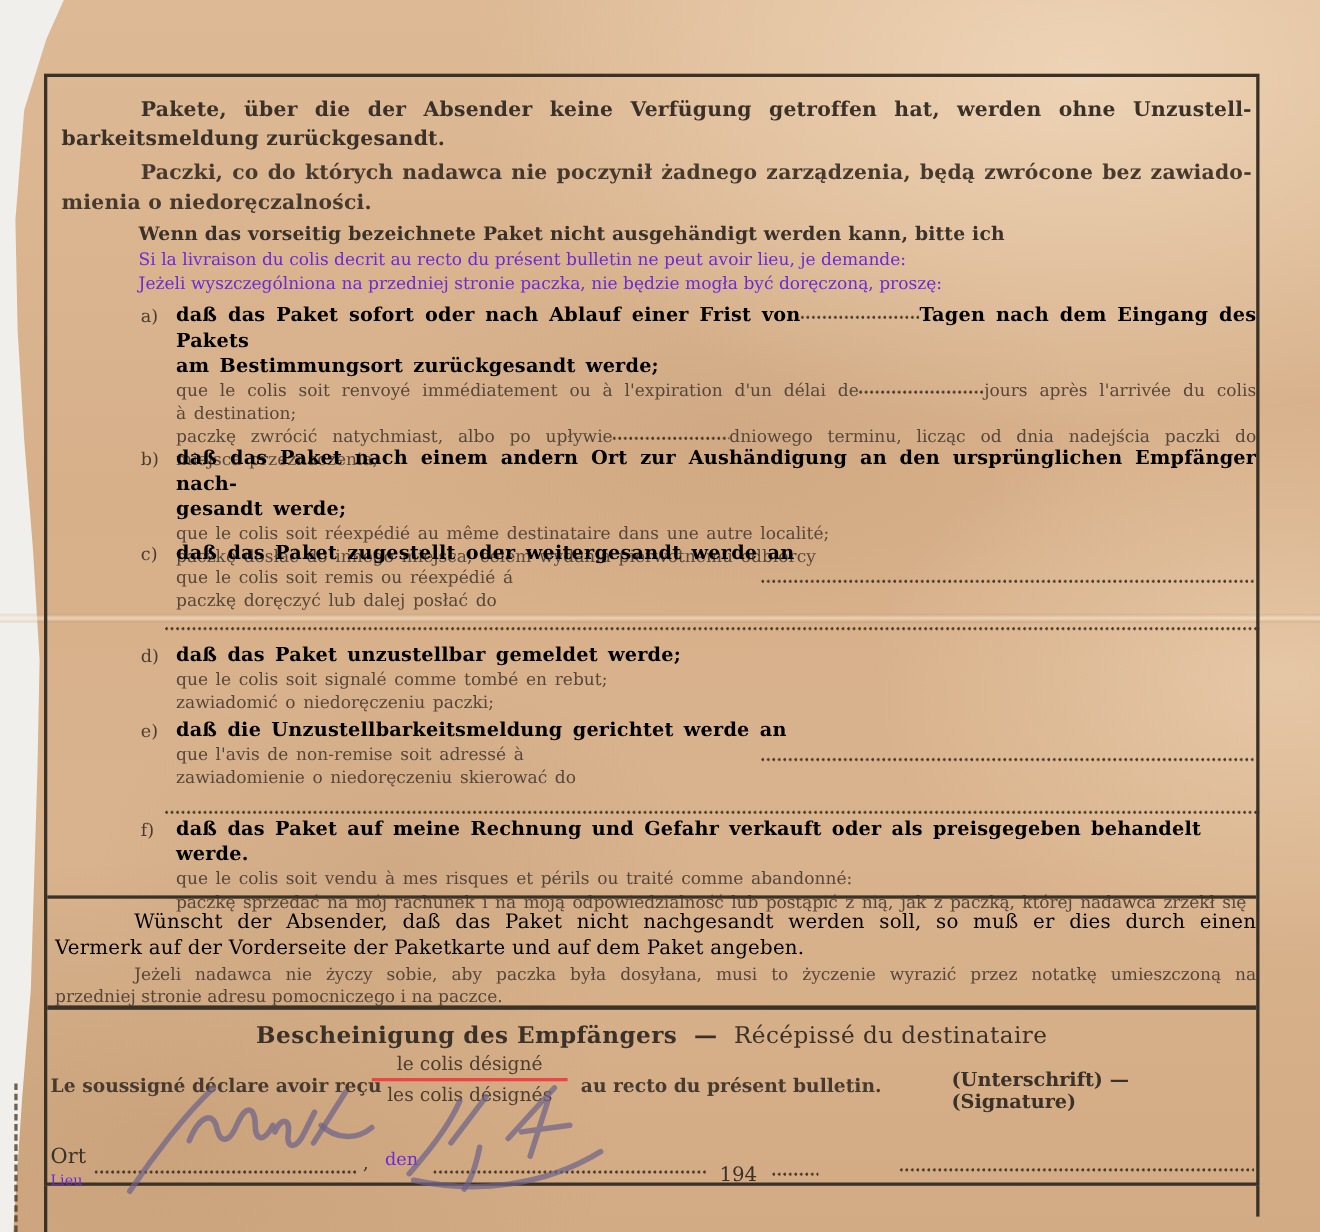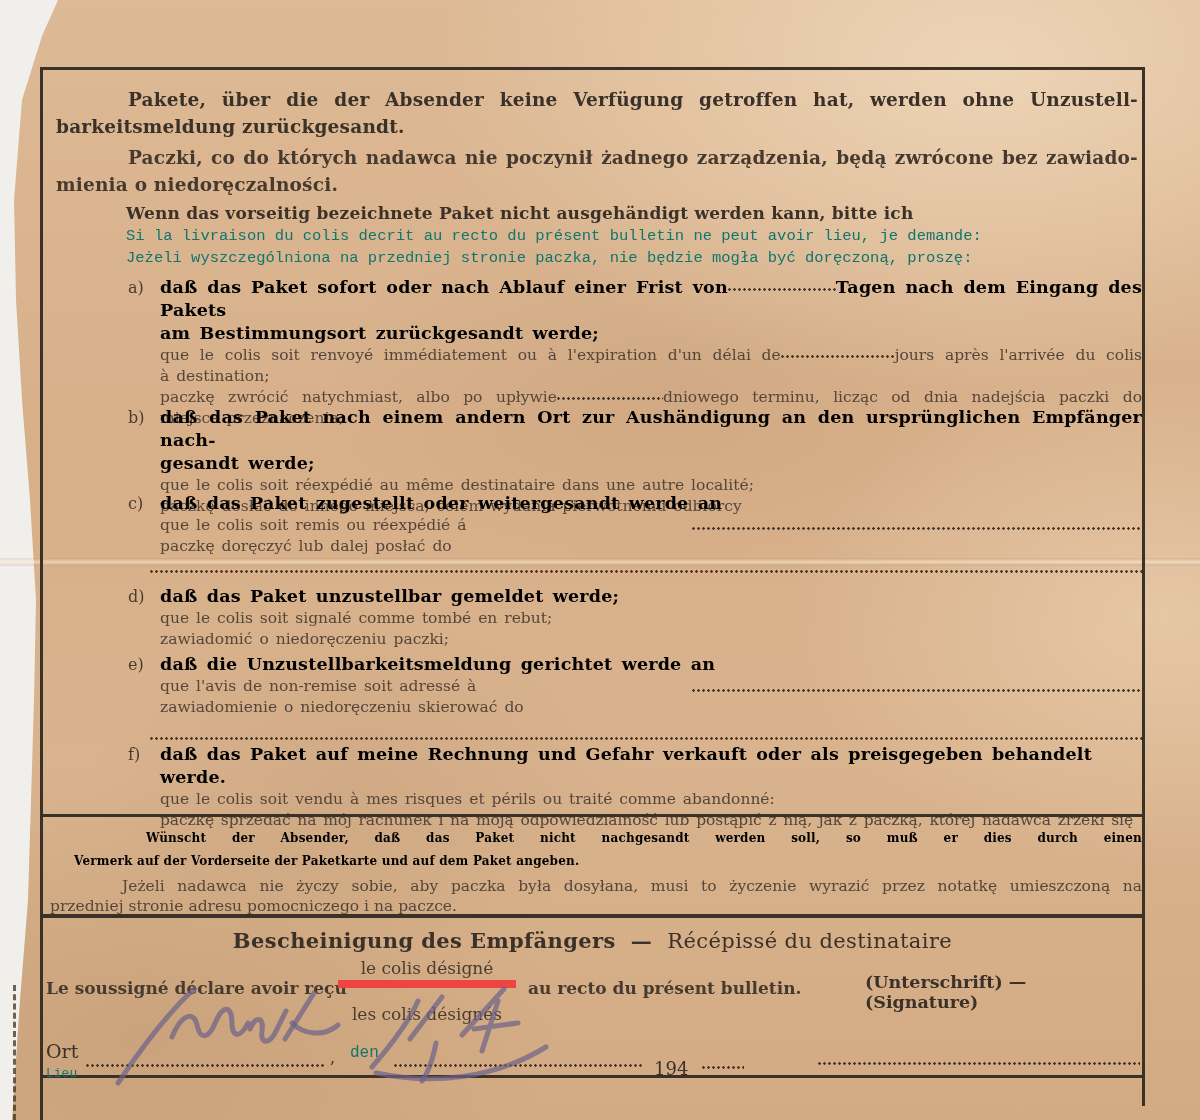--- a/index.html
+++ b/index.html
@@ -24,21 +24,21 @@
     background:linear-gradient(180deg, rgba(92,60,30,0.10), rgba(255,236,212,0.55) 50%, rgba(92,60,30,0.12));
     pointer-events:none;
   }
   .frame{
     position:absolute;left:40px;top:67px;width:1105px;height:1011px;
     border:3px solid #3a3127;box-sizing:border-box;
   }
   .frame-ext{position:absolute;background:#3a3127;}
   .perf{position:absolute;left:13px;top:985px;height:135px;width:0;border-left:3px dashed rgba(66,50,34,0.75);}
   .ink{color:#3a3129;}
-  .ink2{color:#0f766e;font-family:Liberation Mono, monospace;}
+  .ink2{color:#6d28d9;}
   .de{font-weight:bold;color:#3a3129;}
   .sec{position:absolute;}
   
   .dotline{
     position:absolute;height:3px;
     background-image:radial-gradient(circle at 1.5px 1.5px, rgba(58,44,30,0.92) 1.1px, transparent 1.5px);
     background-size:5px 3px;background-repeat:repeat-x;
   }
   .idots{
     display:inline-block;height:3px;vertical-align:2px;
@@ -52,21 +52,21 @@
   .ind{padding-left:72px;}
   
   .ri-de{font-size:17px;line-height:23px;font-weight:bold;letter-spacing:.2px;}
   .ri-x{font-size:15.5px;line-height:22px;}
   
   .opt{display:grid;grid-template-columns:32px 1fr;}
   .opt .lbl{font-size:16px;color:#4a3c2f;padding-top:2px;}
   .opt .de-line{font-size:17.5px;line-height:23px;font-weight:bold;letter-spacing:.2px;word-spacing:3px;}
   .opt .x-line{font-size:15.5px;line-height:21px;color:#55463a;word-spacing:2px;}
   
-  .nf-de{font-size:12px;line-height:23px;font-weight:bold;letter-spacing:.2px;margin-left:24px;}
+  .nf-de{font-size:18px;line-height:23px;font-weight:normal;letter-spacing:.2px;}
   .nf-pl{font-size:15.5px;line-height:20px;color:#55463a;}
   .receipt-title{font-size:21px;text-align:center;letter-spacing:.4px;}
   .receipt-title .t-fr{font-weight:normal;}
   .small{font-size:17px;color:#4a3c2f;}
   .sig-svg{position:absolute;left:80px;top:975px;pointer-events:none;}
 </style>
 </head>
 <body>
 
 <div class="paper"></div>
@@ -165,21 +165,21 @@
 <div class="sec receipt-title ink" style="left:43px;top:928px;width:1099px;">
   <span class="de">Bescheinigung des Empfängers</span>
   <span class="de" style="padding:0 8px;">—</span>
   <span class="t-fr">Récépissé du destinataire</span>
 </div>
 
 <div class="sec" style="left:46px;top:958px;width:1096px;height:60px;">
   <span class="de" style="position:absolute;left:0;top:20px;font-size:17px;color:#473b2f;">Le soussigné déclare avoir reçu</span>
   <div style="position:absolute;left:292px;top:0;width:178px;text-align:center;">
     <div class="small">le colis désigné</div>
-    <div style="border-top:8px solid #ef4444;margin-top:2px;padding-top:16px;" class="small">les colis désignés</div>
+    <div style="border-top:3px solid #ef4444;margin-top:2px;padding-top:3px;" class="small">les colis désignés</div>
   </div>
   <span class="de" style="position:absolute;left:482px;top:20px;font-size:17px;color:#473b2f;">au recto du présent bulletin.</span>
   <span class="de" style="position:absolute;left:819px;top:14px;font-size:17.5px;">(Unterschrift) — (Signature)</span>
 </div>
 
 <div class="sec" style="left:46px;top:1036px;width:1096px;height:50px;">
   <span class="ink" style="position:absolute;left:0;top:4px;font-size:19px;">Ort</span>
   <span class="ink2" style="position:absolute;left:0;top:30px;font-size:13px;">Lieu</span>
   <div class="dotline" style="left:40px;top:28px;width:238px;"></div>
   <span class="ink" style="position:absolute;left:284px;top:12px;font-size:16px;">,</span>

